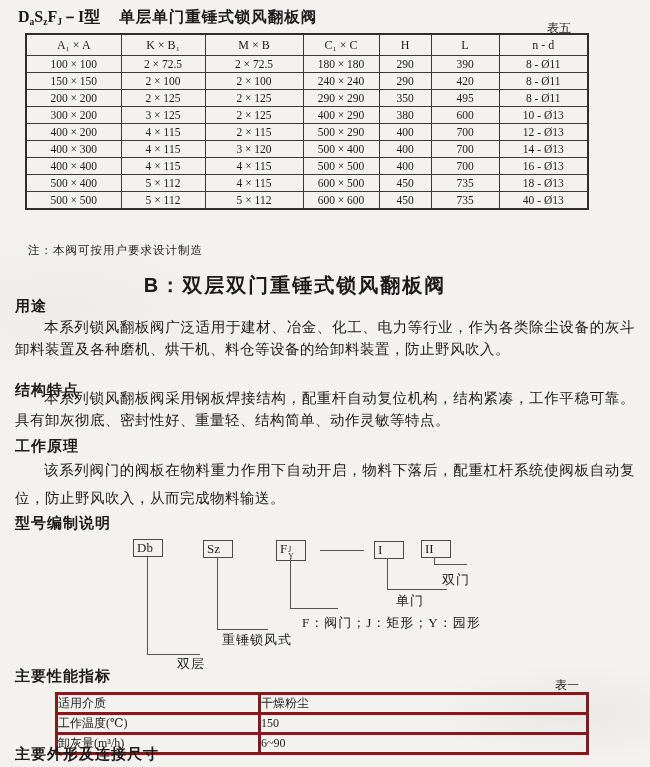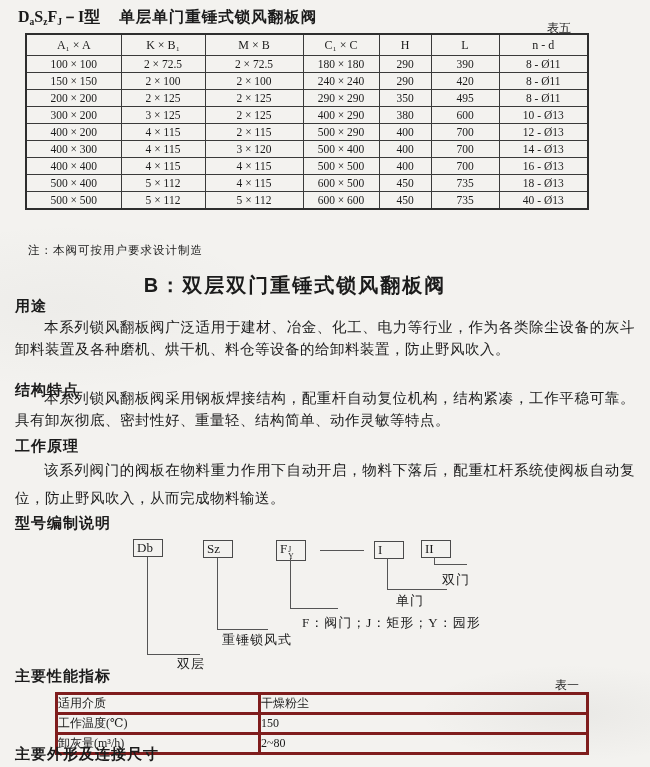--- a/index.html
+++ b/index.html
@@ -223,18 +223,18 @@
       <tr>
         <td>适用介质</td>
         <td>干燥粉尘</td>
       </tr>
       <tr>
         <td>工作温度(℃)</td>
         <td>150</td>
       </tr>
       <tr>
         <td>卸灰量(m³/h)</td>
-        <td>2~80</td>
+        <td>6~90</td>
       </tr>
     </tbody>
 </table>
 
 <div class="abs sec-heading" style="top:745px;">主要外形及连接尺寸</div>
 
 </body></html>

